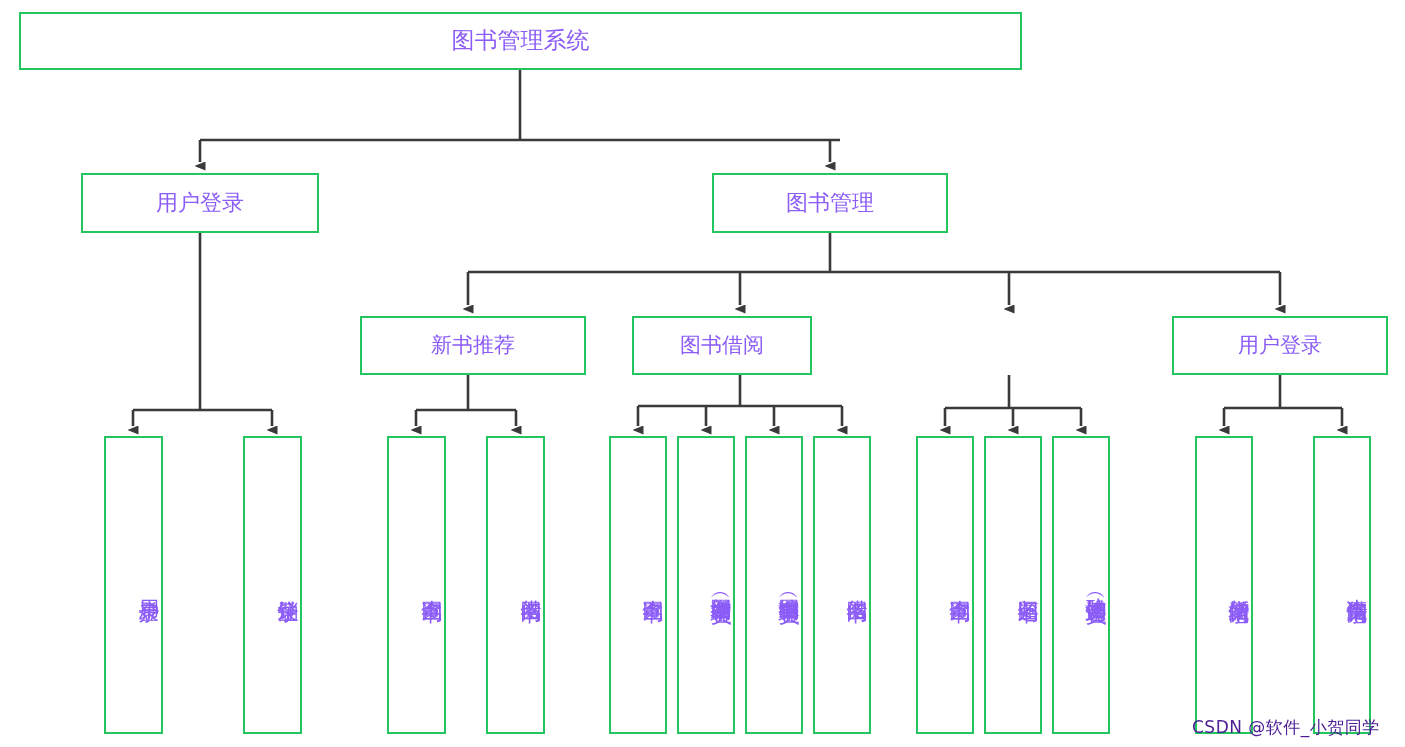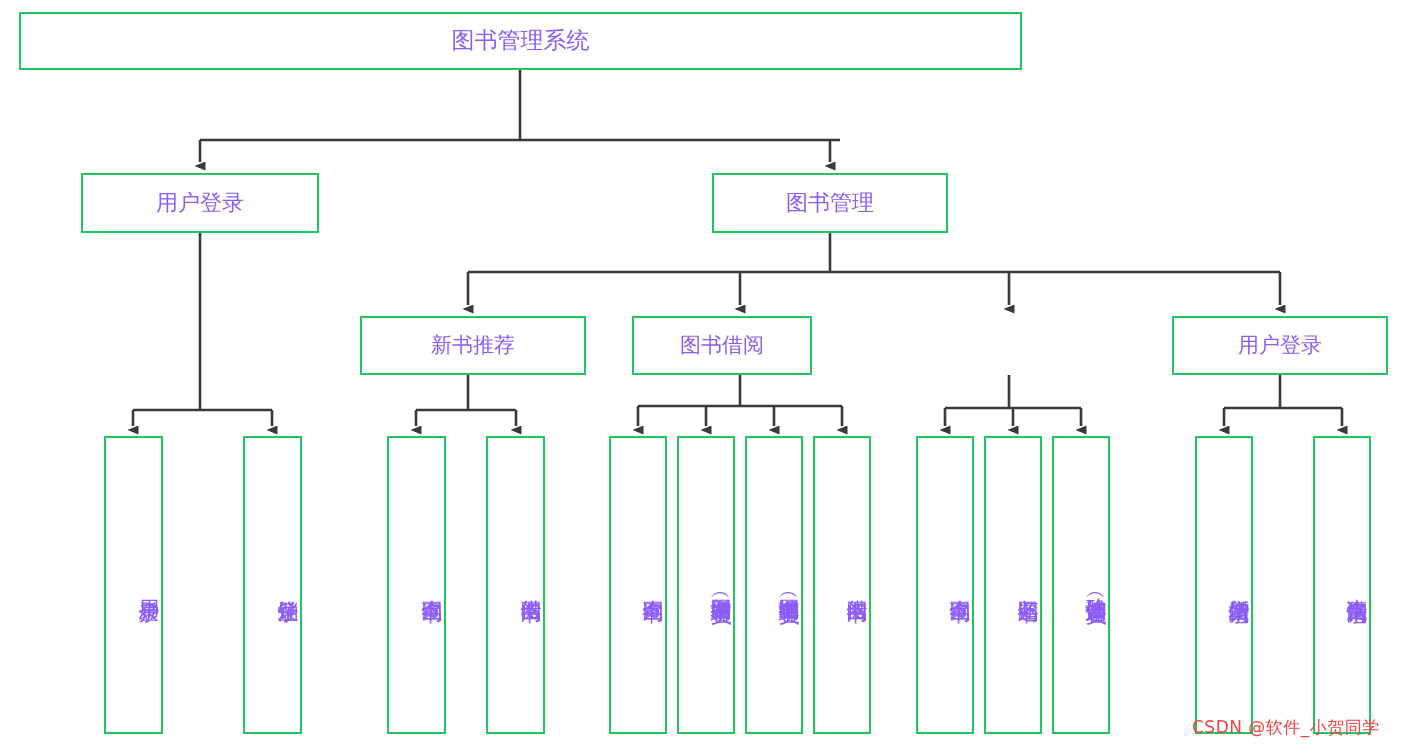--- a/index.html
+++ b/index.html
@@ -57,21 +57,21 @@
     justify-content: center;
   }
   .node.leaf .vtext {
     writing-mode: vertical-rl;
     text-orientation: upright;
     white-space: normal;
     display: block;
   }
   .watermark {
     position: absolute;
-    color: #ef4444;
+    color: #4c1d95;
     font-size: 17px;
     white-space: nowrap;
     letter-spacing: 0.5px;
   }
 </style>
 </head>
 <body>
 
 <div id="canvas">
 

